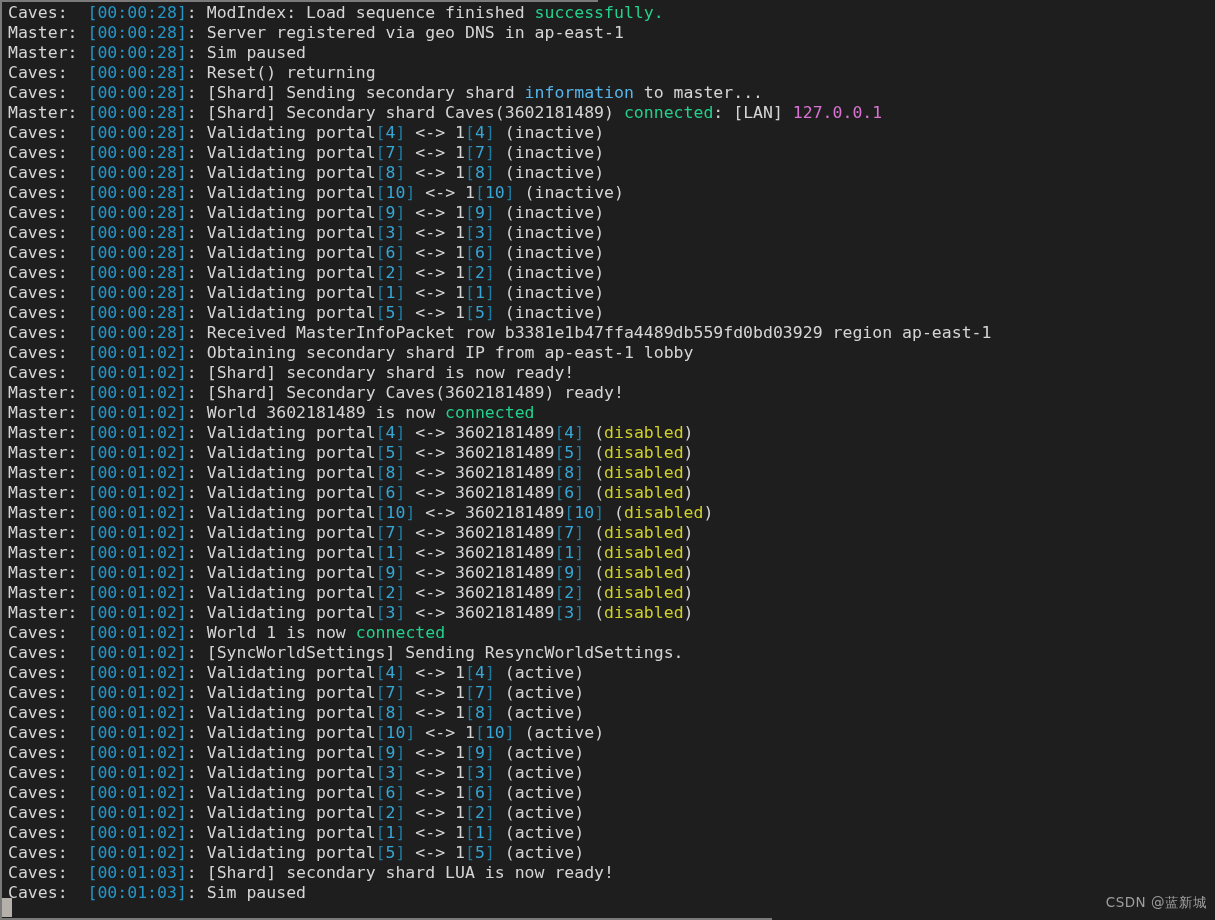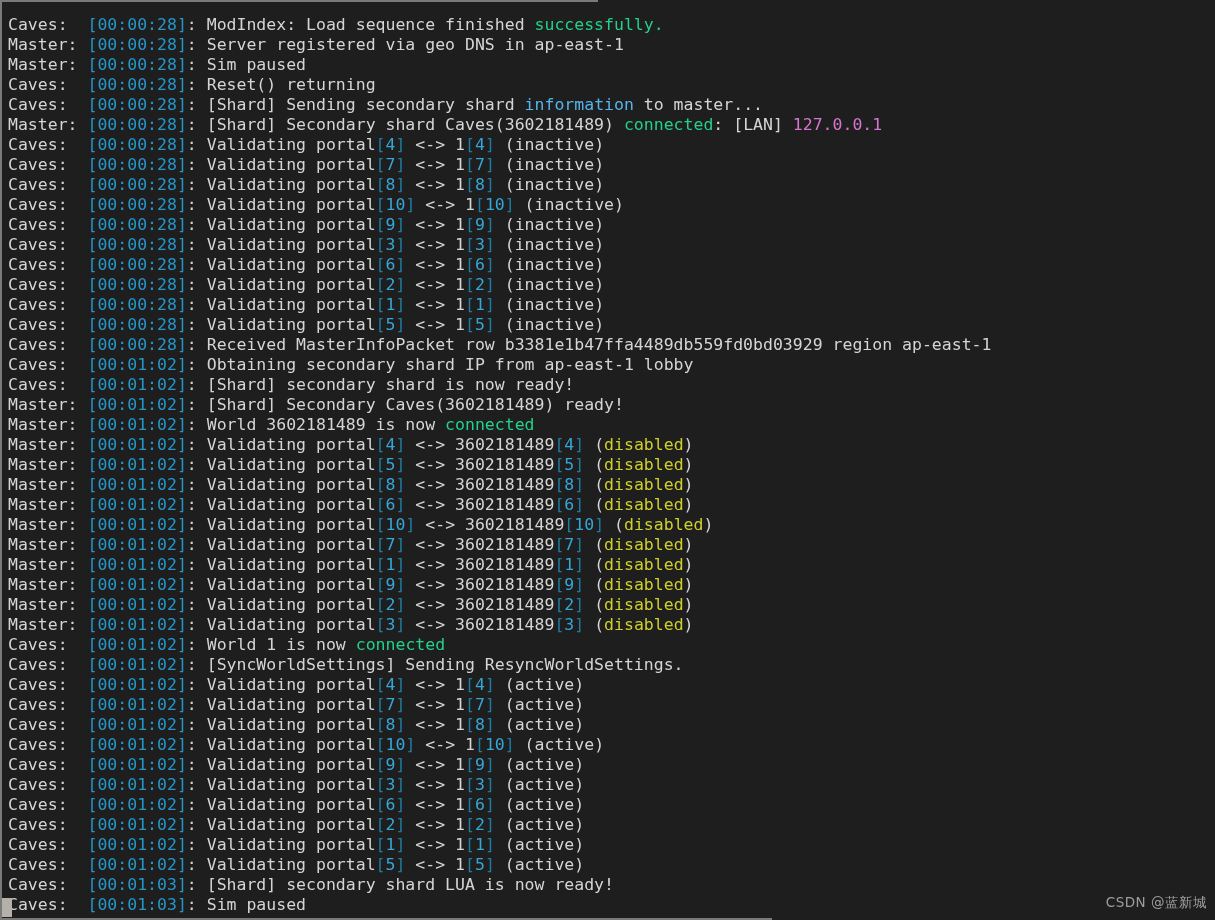--- a/index.html
+++ b/index.html
@@ -6,21 +6,21 @@
   body {
     width: 1215px; height: 920px;
     background: #1e1e1e;
     overflow: hidden;
     position: relative;
     font-family: "DejaVu Sans Mono", monospace;
   }
   .terminal {
     position: absolute;
     left: 0; top: 0; right: 0; bottom: 0;
-    padding: 15px 0 0 8px;
+    padding: 3px 0 0 8px;
     box-sizing: border-box;
     font-size: 16.5px;
     line-height: 20px;
     white-space: pre;
     color: #d5d5d5;
     overflow: hidden;
   }
   .line { height: 20px; }
   .edge { position: absolute; background: #7a7a7a; }
   .edge-left   { left: 0; top: 0; width: 2px; height: 920px; }

